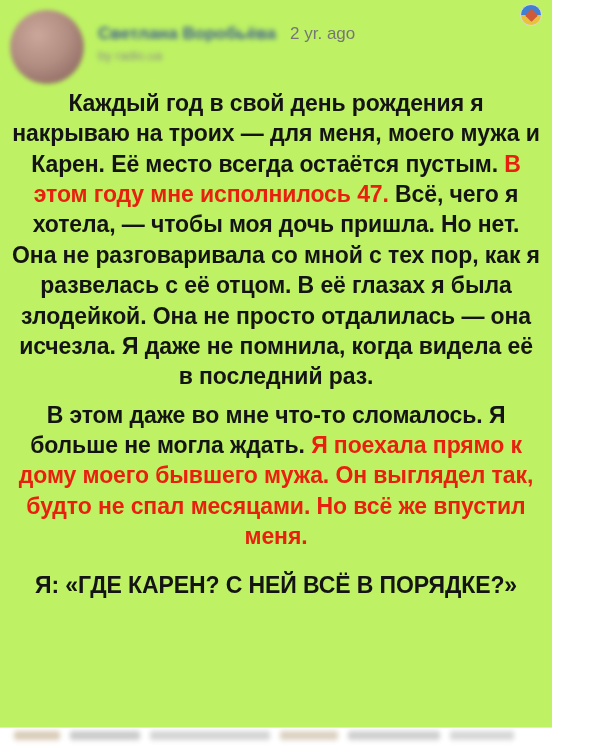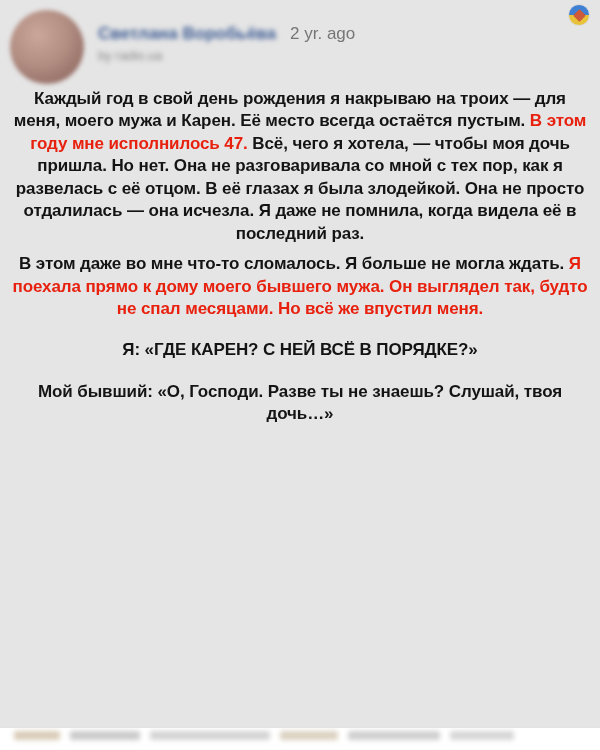--- a/index.html
+++ b/index.html
@@ -8,23 +8,23 @@
   }
   body {
     width: 600px;
     height: 750px;
     background: #ffffff;
     font-family: "Liberation Sans", sans-serif;
     overflow: hidden;
   }
   .screen {
     position: relative;
-    width: 600px;
+    width: 552px;
     height: 750px;
-    background: #e5e5e5;
+    background: #bef264;
     box-sizing: border-box;
     overflow: hidden;
   }
 
   
   .post-header {
     position: relative;
     height: 88px;
     padding: 8px 10px 0 10px;
     box-sizing: border-box;
@@ -99,21 +99,21 @@
     transform: rotate(45deg);
   }
 
   
   .post-body {
     padding: 0 12px;
     box-sizing: border-box;
     text-align: center;
   }
   .para {
-    font-size: 17px;
+    font-size: 23px;
     line-height: 1.32;
     font-weight: bold;
     color: #141414;
     margin: 0 0 8px 0;
     text-align: center;
     letter-spacing: -0.1px;
   }
   .para:first-child { text-indent: 0; }
   .hl {
     color: #e8210f;
@@ -167,21 +167,20 @@
       </div>
       <div class="subname">by radio.ua</div>
     </div>
     <div class="flag-badge"></div>
   </div>
 
   <div class="post-body">
     <p class="para" id="p1"><span>Каждый год в свой день рождения я накрываю на троих — для меня, моего мужа и Карен. Её место всегда остаётся пустым. </span><span class="hl">В этом году мне исполнилось 47.</span><span> Всё, чего я хотела, — чтобы моя дочь пришла. Но нет. Она не разговаривала со мной с тех пор, как я развелась с её отцом. В её глазах я была злодейкой. Она не просто отдалилась — она исчезла. Я даже не помнила, когда видела её в последний раз.</span></p>
     <p class="para" id="p2"><span>В этом даже во мне что-то сломалось. Я больше не могла ждать. </span><span class="hl">Я поехала прямо к дому моего бывшего мужа. Он выглядел так, будто не спал месяцами. Но всё же впустил меня.</span></p>
     <p class="para dialog" id="p3"><span>Я: «ГДЕ КАРЕН? С НЕЙ ВСЁ В ПОРЯДКЕ?»</span></p>
-    <p class="para dialog" id="p4"><span>Мой бывший: «О, Господи. Разве ты не знаешь? Слушай, твоя дочь…»</span></p>
   </div>
 
   <div class="bottom-strip">
     <div class="strip-inner">
       <div class="strip-chunk c1"></div>
       <div class="strip-chunk c2"></div>
       <div class="strip-chunk c3"></div>
       <div class="strip-chunk c4"></div>
       <div class="strip-chunk c5"></div>
       <div class="strip-chunk c6"></div>

